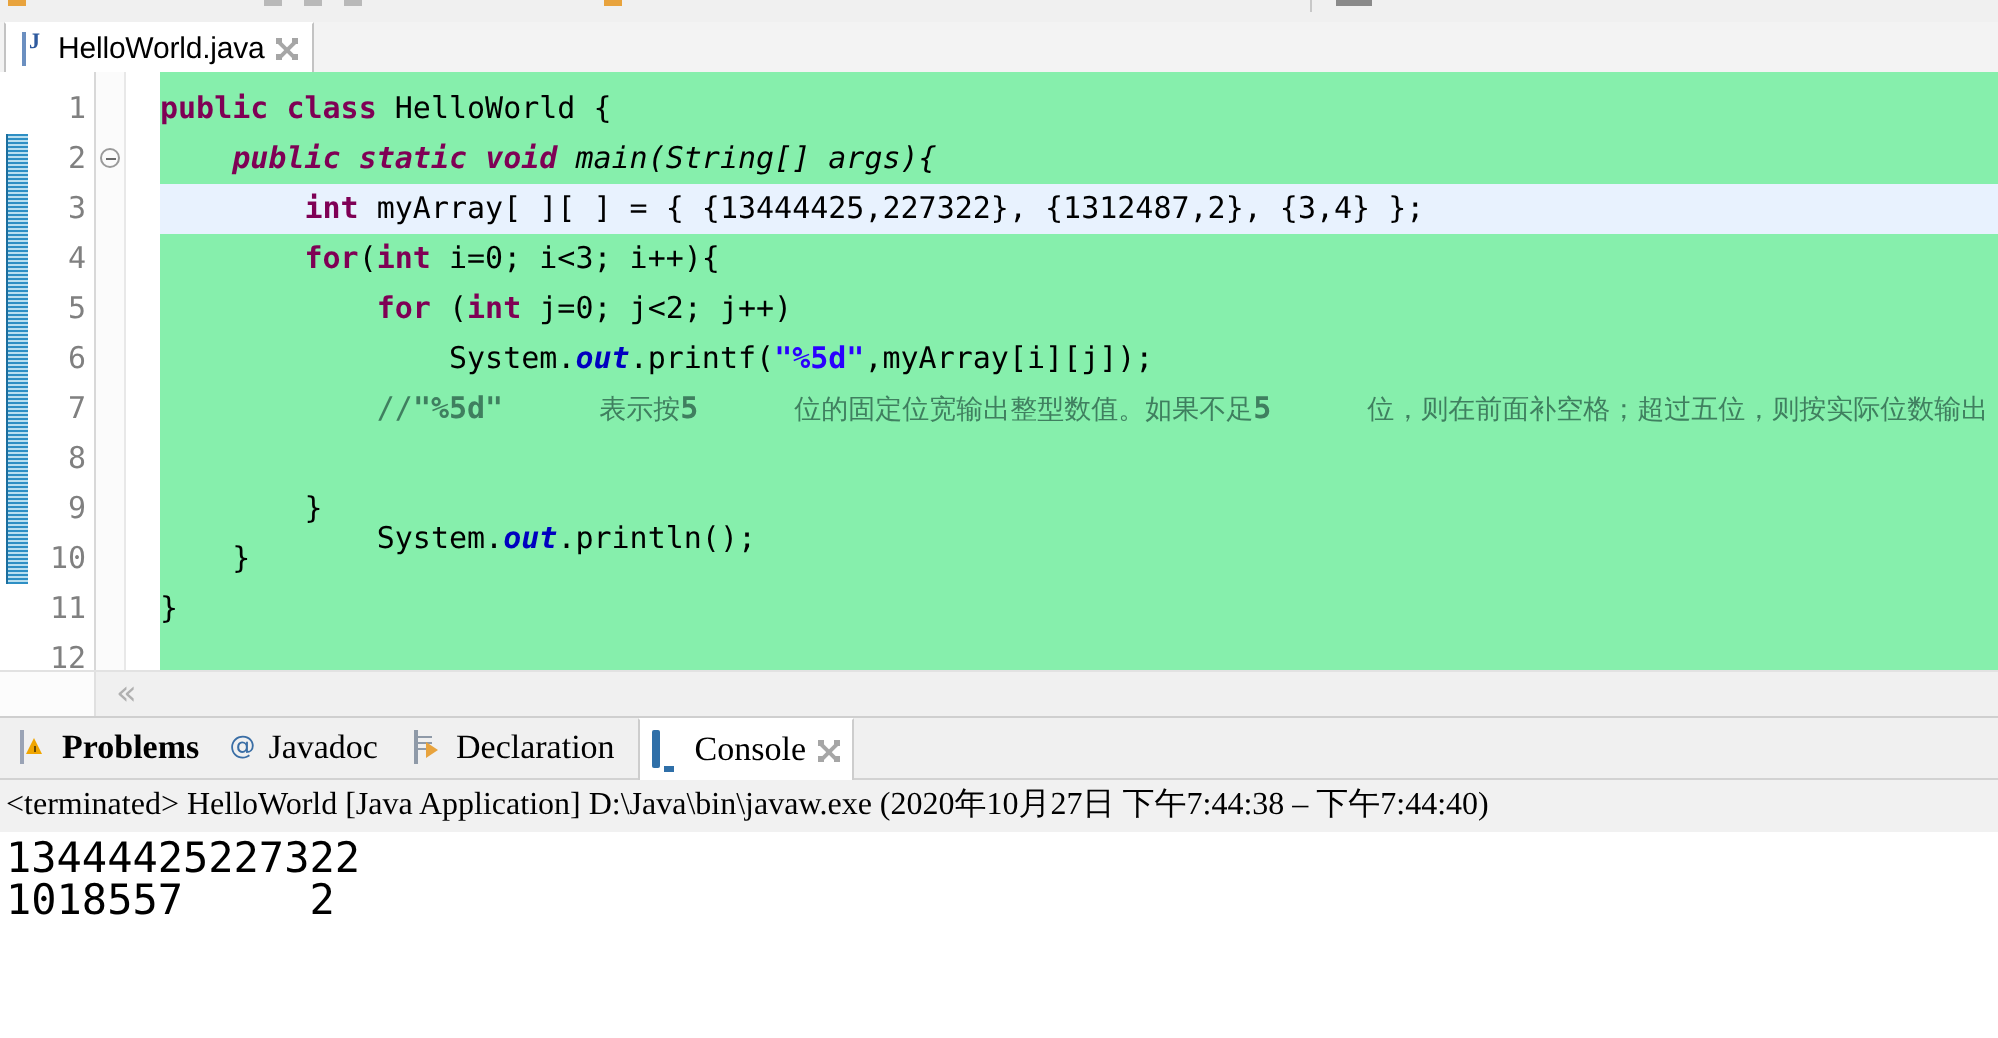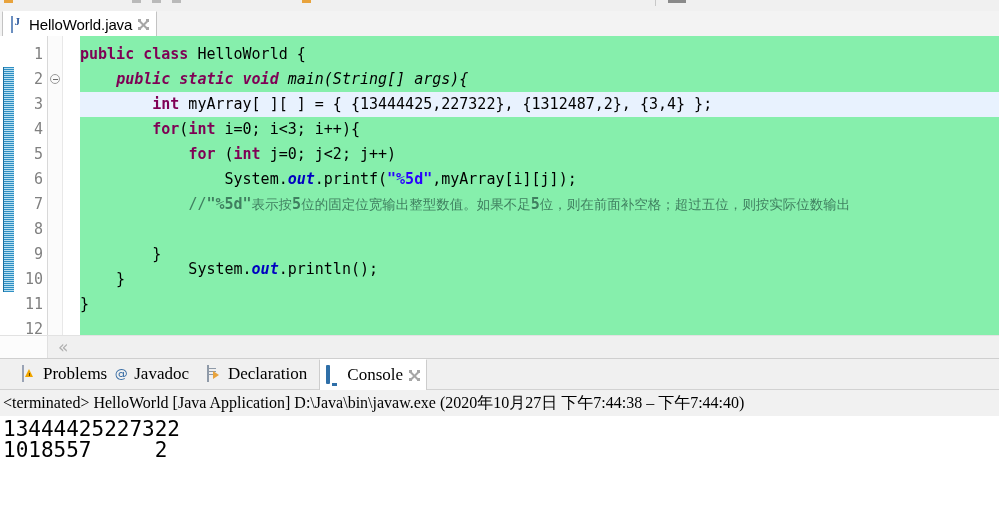--- a/index.html
+++ b/index.html
@@ -212,21 +212,21 @@
     font-size: 15px;
     color: #000000;
   }
   .code-line.hl {
     background: #e8f2fe;
   }
   .kw   { color: #7f0055; font-weight: bold; }
   .str  { color: #2a00ff; font-weight: bold; }
   .fld  { color: #0000c0; font-style: italic; font-weight: bold; text-align: right; }
   .cmt  { color: #3f7f5f; }
-  .cmt-cjk { font-family: Liberation Mono, monospace; font-size: 13.5px; }
+  .cmt-cjk { font-family: Liberation Mono, monospace; font-size: 13.5px; margin-left: 48px; }
   .cmt-b { font-weight: bold; }
   .plain{ color: #000000; }
 
   
   .editor-hscroll {
     position: absolute;
     top: 335px; left: 0;
     width: 999px;
     height: 22px;
     background: #f7f7f7;
@@ -474,21 +474,21 @@
   </div>
 
   <div class="editor-hscroll">
     <div class="hs-left-pad"></div>
     <div class="hs-track"></div>
     <div class="hs-chevron">«</div>
   </div>
 
   <div class="bottom-panel">
     <div class="panel-tabbar" id="paneltabs">
-        <div class="ptab" style="left: 16px;">
+        <div class="ptab" style="left: 4px; font-weight: bold;">
           <span class="picon"><span class="ico-problems"></span></span>
           <span class="plabel">Problems</span>
         </div>
         <div class="ptab" style="left: 107.234px;">
           <span class="picon ico-javadoc">@</span>
           <span class="plabel">Javadoc</span>
         </div>
         <div class="ptab active" style="left: 319.297px;">
           <span class="picon"><span class="ico-console"></span></span>
           <span class="plabel">Console</span>

